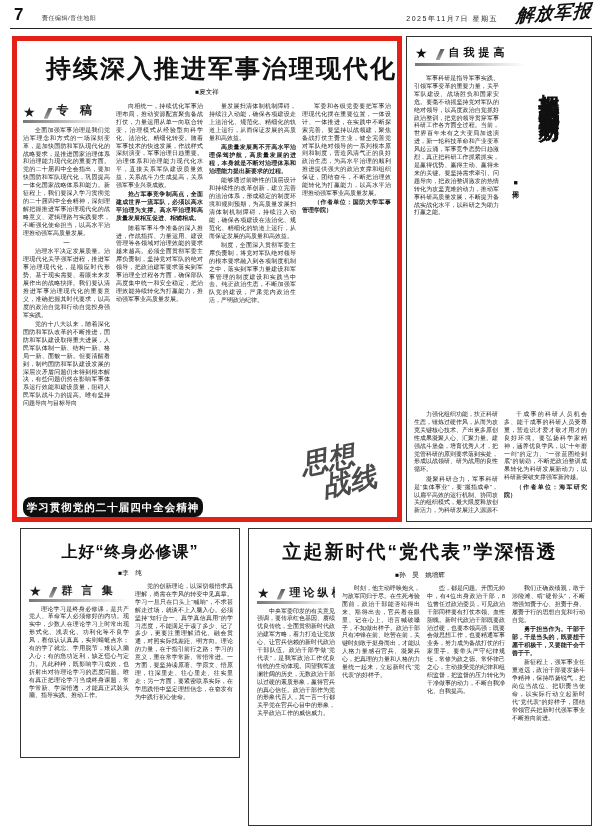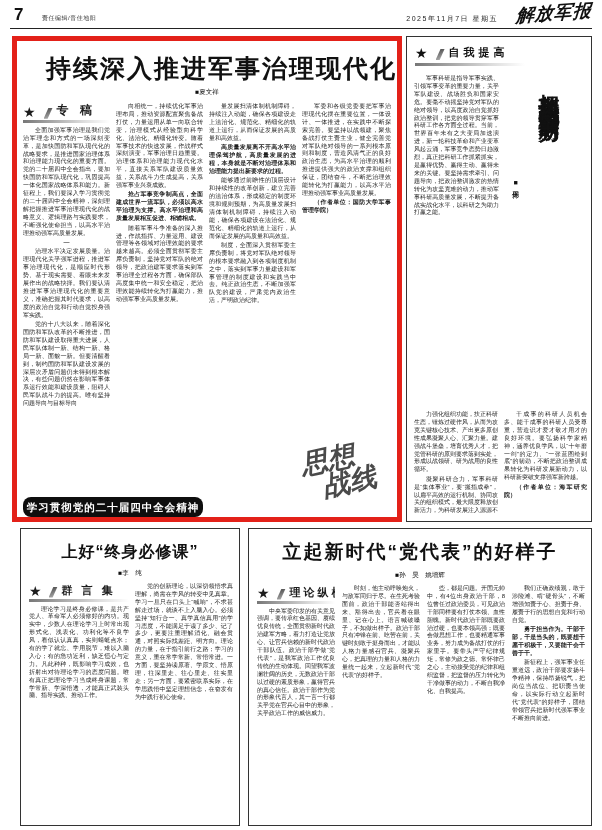--- a/index.html
+++ b/index.html
@@ -57,21 +57,21 @@
   .right-box .col-label { position: absolute; left: 8px; top: 8px; font-size: 11px; }
   .right-box .label-rule { position: absolute; left: 8px; top: 26px; width: 110px; }
   .r-top { left: 7px; top: 38px; width: 85px; height: 330px; }
   .r-title { position: absolute; left: 128px; top: 40px; height: 345px;
     writing-mode: vertical-rl; font-size: 21px; font-weight: 900; letter-spacing: 2px; }
   .r-byline { position: absolute; left: 103px; top: 142px; writing-mode: vertical-rl; font-size: 7px; }
   .r-b1 { left: 7px;  top: 374px; width: 84px; height: 104px; }
   .r-b2 { left: 97px; top: 374px; width: 83px; height: 104px; }
 
   
-  .bl-box { position: absolute; left: 20px; top: 528px; width: 220px; height: 298px;
+  .bl-box { position: absolute; left: 20px; top: 528px; width: 220px; height: 230px;
     border: 1px solid #333; background: #fff; text-decoration: underline; }
   .bl-title { position: absolute; top: 13px; left: 0; right: 0; text-align: center;
     font-size: 16px; font-weight: 900; letter-spacing: 1px; }
   .bl-byline { position: absolute; top: 40px; left: 0; right: 0; text-align: center; font-size: 6.5px; }
   .bl-c1 { left: 8px;   top: 54px; width: 100px; height: 236px; }
   .bl-c2 { left: 114px; top: 54px; width: 98px;  height: 236px; }
 
   .br-box { position: absolute; left: 248px; top: 528px; width: 344px; height: 298px;
     border: 1px solid #333; background: #fff; }
   .br-title { position: absolute; top: 10px; left: 0; right: 0; text-align: center;
@@ -170,21 +170,21 @@
       <div>
           <p class="para">理论学习是终身必修课，是共产党人、革命军人必须修好的内功。现实中，少数人在理论学习上时常出现形式化、浅表化、功利化等不良学风，看似认认真真，实则蜻蜓点水；有的学了就忘、学用脱节，难以入脑入心；有的急功近利，缺乏恒心与定力。凡此种种，既影响学习成效，也折射出对待理论学习的态度问题。唯有真正把理论学习当成终身课题，常学常新、学深悟透，才能真正武装头脑、指导实践、推动工作。</p>
         </div>
     </div>
     <div class="col bl-c2">
         <p class="para">党的创新理论，以深切领悟求真理解，尚需在学风的转变中见真章。学习一旦只在口头上“喊响”，不求甚解走过场，就谈不上入脑入心。必须坚持“知行合一、真学真信真用”的学习态度，不能满足于读了多少、记了多少，更要注重理解消化、融会贯通，对照实际找差距、明方向。理论的力量，在于指引前行之路；学习的意义，重在常学常新、常悟常进。一方面，要坚持读原著、学原文、悟原理，往深里走、往心里走、往实里走；另一方面，要紧密联系实际，在学思践悟中坚定理想信念，在奋发有为中践行初心使命。</p>
       </div>
   </div>
 
   <div class="br-box">
-    <div class="br-title">立起新时代“党代表”的好样子</div>
+    <div class="br-title">立起新时代“党代表”学深悟透</div>
     <div class="br-byline">■孙　昊　姚增辉</div>
     <div class="col br-c1">
       <div class="col-label inner-label">
         <span class="star">★</span>
         <span class="slash"></span>
         <span>理论纵横</span>
       </div>
       <div class="label-rule"></div>
       <div>
           <p class="para">中央军委印发的有关意见强调，要传承红色基因、赓续优良传统，全面贯彻新时代政治建军方略，着力打造让党放心、让官兵信赖的新时代政治干部队伍。政治干部学做“党代表”，是我军政治工作优良传统的生动体现。回望我军波澜壮阔的历史，无数政治干部以过硬的素质形象，赢得官兵的真心信任。政治干部作为党的形象代言人，其一言一行都关乎党在官兵心目中的形象，关乎政治工作的威信威力。</p>

